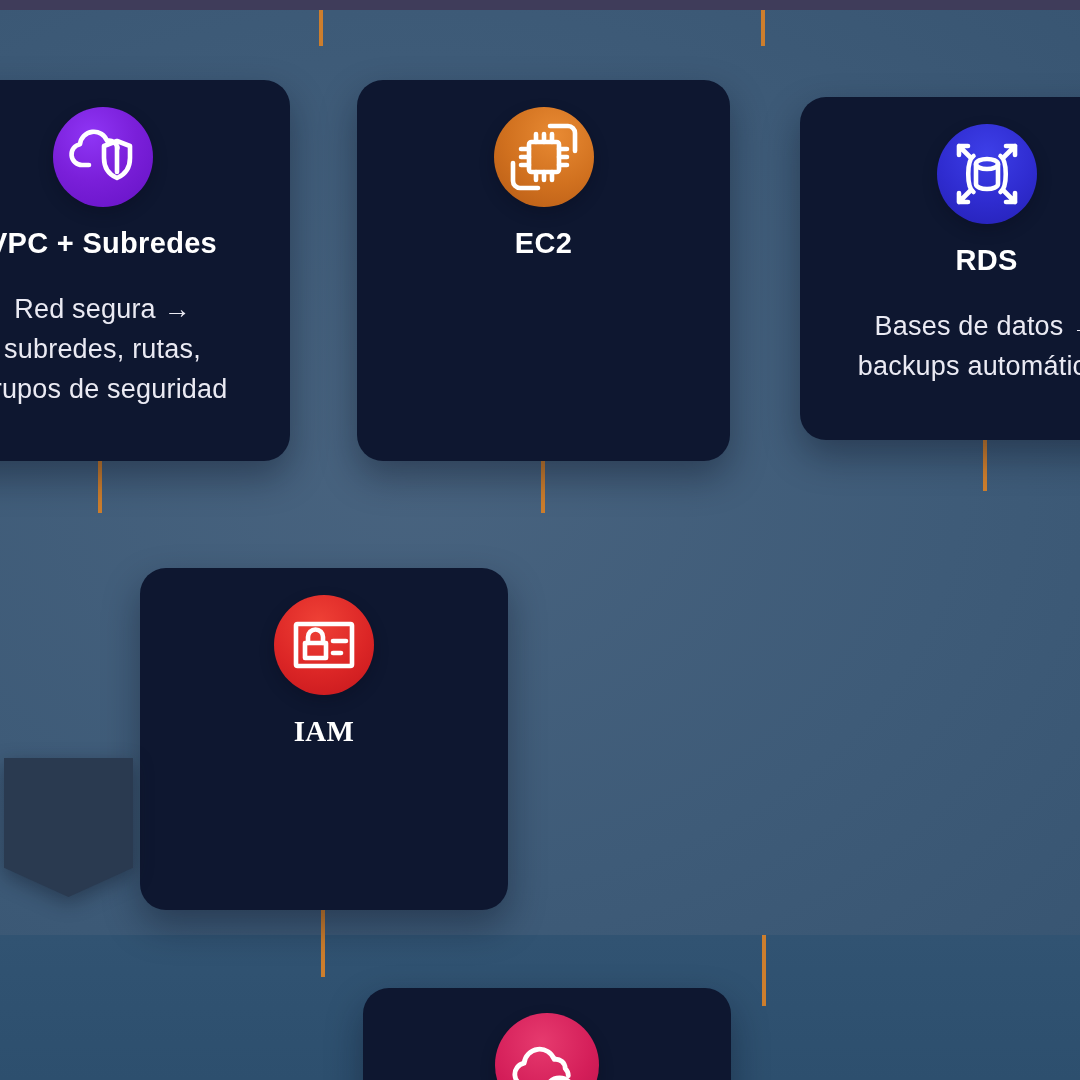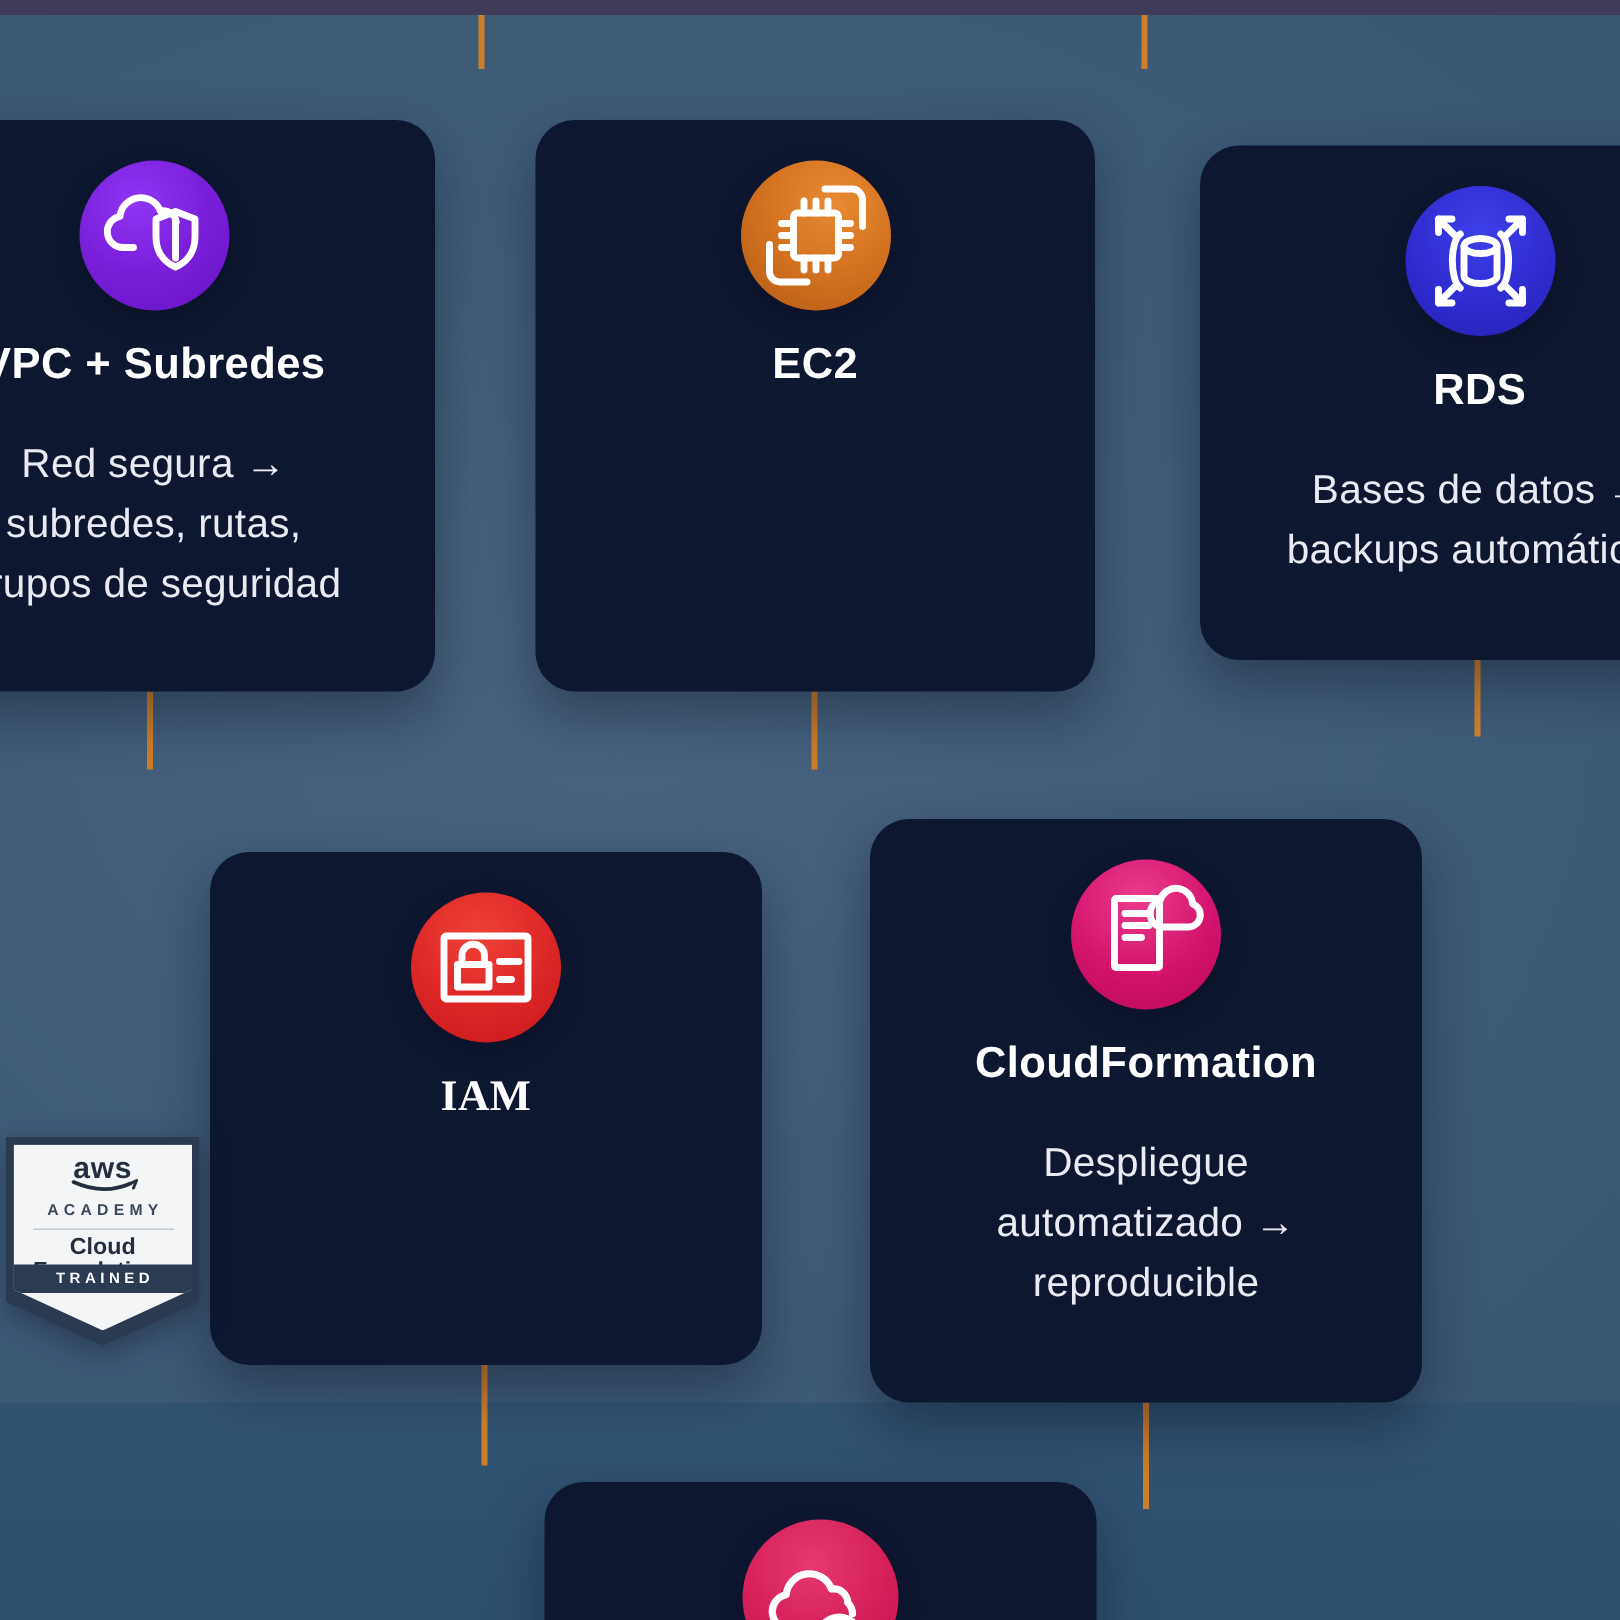--- a/index.html
+++ b/index.html
@@ -139,55 +139,26 @@
         <rect class="glyph" x="31" y="48" width="21" height="15"></rect>
         <path class="glyph" d="M59,46 h13"></path>
         <path class="glyph" d="M59,58 h8"></path>
       </svg>
     </div>
     <h2>IAM</h2>
     <div class="desc">
     </div>
   </div>
 
-  <div class="card" id="card-cf">
-    <div class="icon-circle">
-      <svg viewBox="0 0 100 100">
-        <rect class="glyph" x="29" y="26" width="30" height="46" rx="1"></rect>
-        <path class="glyph" d="M36,36 h16 M36,44 h16 M36,52 h11"></path>
-        <path class="glyph" fill="#cb0f63" d="M59,45 a9.5,9.5 0 0 1 0.5,-18 a11,11 0 0 1 21.5,2.5 a8,8 0 0 1 -2.5,15.5 z"></path>
-      </svg>
-    </div>
-    <h2>CloudFormation</h2>
-    <div class="desc">
-      <div>Despliegue</div>
-      <div>automatizado →</div>
-      <div>reproducible</div>
-    </div>
-  </div>
 
   <div class="card" id="card-mon">
     <div class="icon-circle">
       <svg viewBox="0 0 100 100">
         <path class="glyph" d="M38,70 h-8 a11,11 0 0 1 -2,-21.8 a15,15 0 0 1 29,-3.6 a9,9 0 0 1 10.5,8.8 a10,10 0 0 1 3,7"></path>
         <circle class="glyph" fill="#d41e59" cx="62" cy="76" r="13.5"></circle>
       </svg>
     </div>
   </div>
 
   <div class="badge">
     <div class="badge-outer"></div>
-    <div class="badge-inner">
-      <div class="aws-word">aws</div>
-      <svg class="aws-smile" width="46" height="10" viewBox="0 0 46 10">
-        <path d="M3,2 q20,9 38,1" fill="none" stroke="#232f3e" stroke-width="2.4" stroke-linecap="round"></path>
-        <path d="M41,3 l4,-2 l-2,5" fill="none" stroke="#232f3e" stroke-width="2" stroke-linecap="round" stroke-linejoin="round"></path>
-      </svg>
-      <div class="academy">ACADEMY</div>
-      <div class="badge-divider"></div>
-      <div class="course">
-        <div>Cloud</div>
-        <div>Foundations</div>
-      </div>
-      <div class="trained-band">TRAINED</div>
-    </div>
   </div>
 </div>
 
 </body></html>

